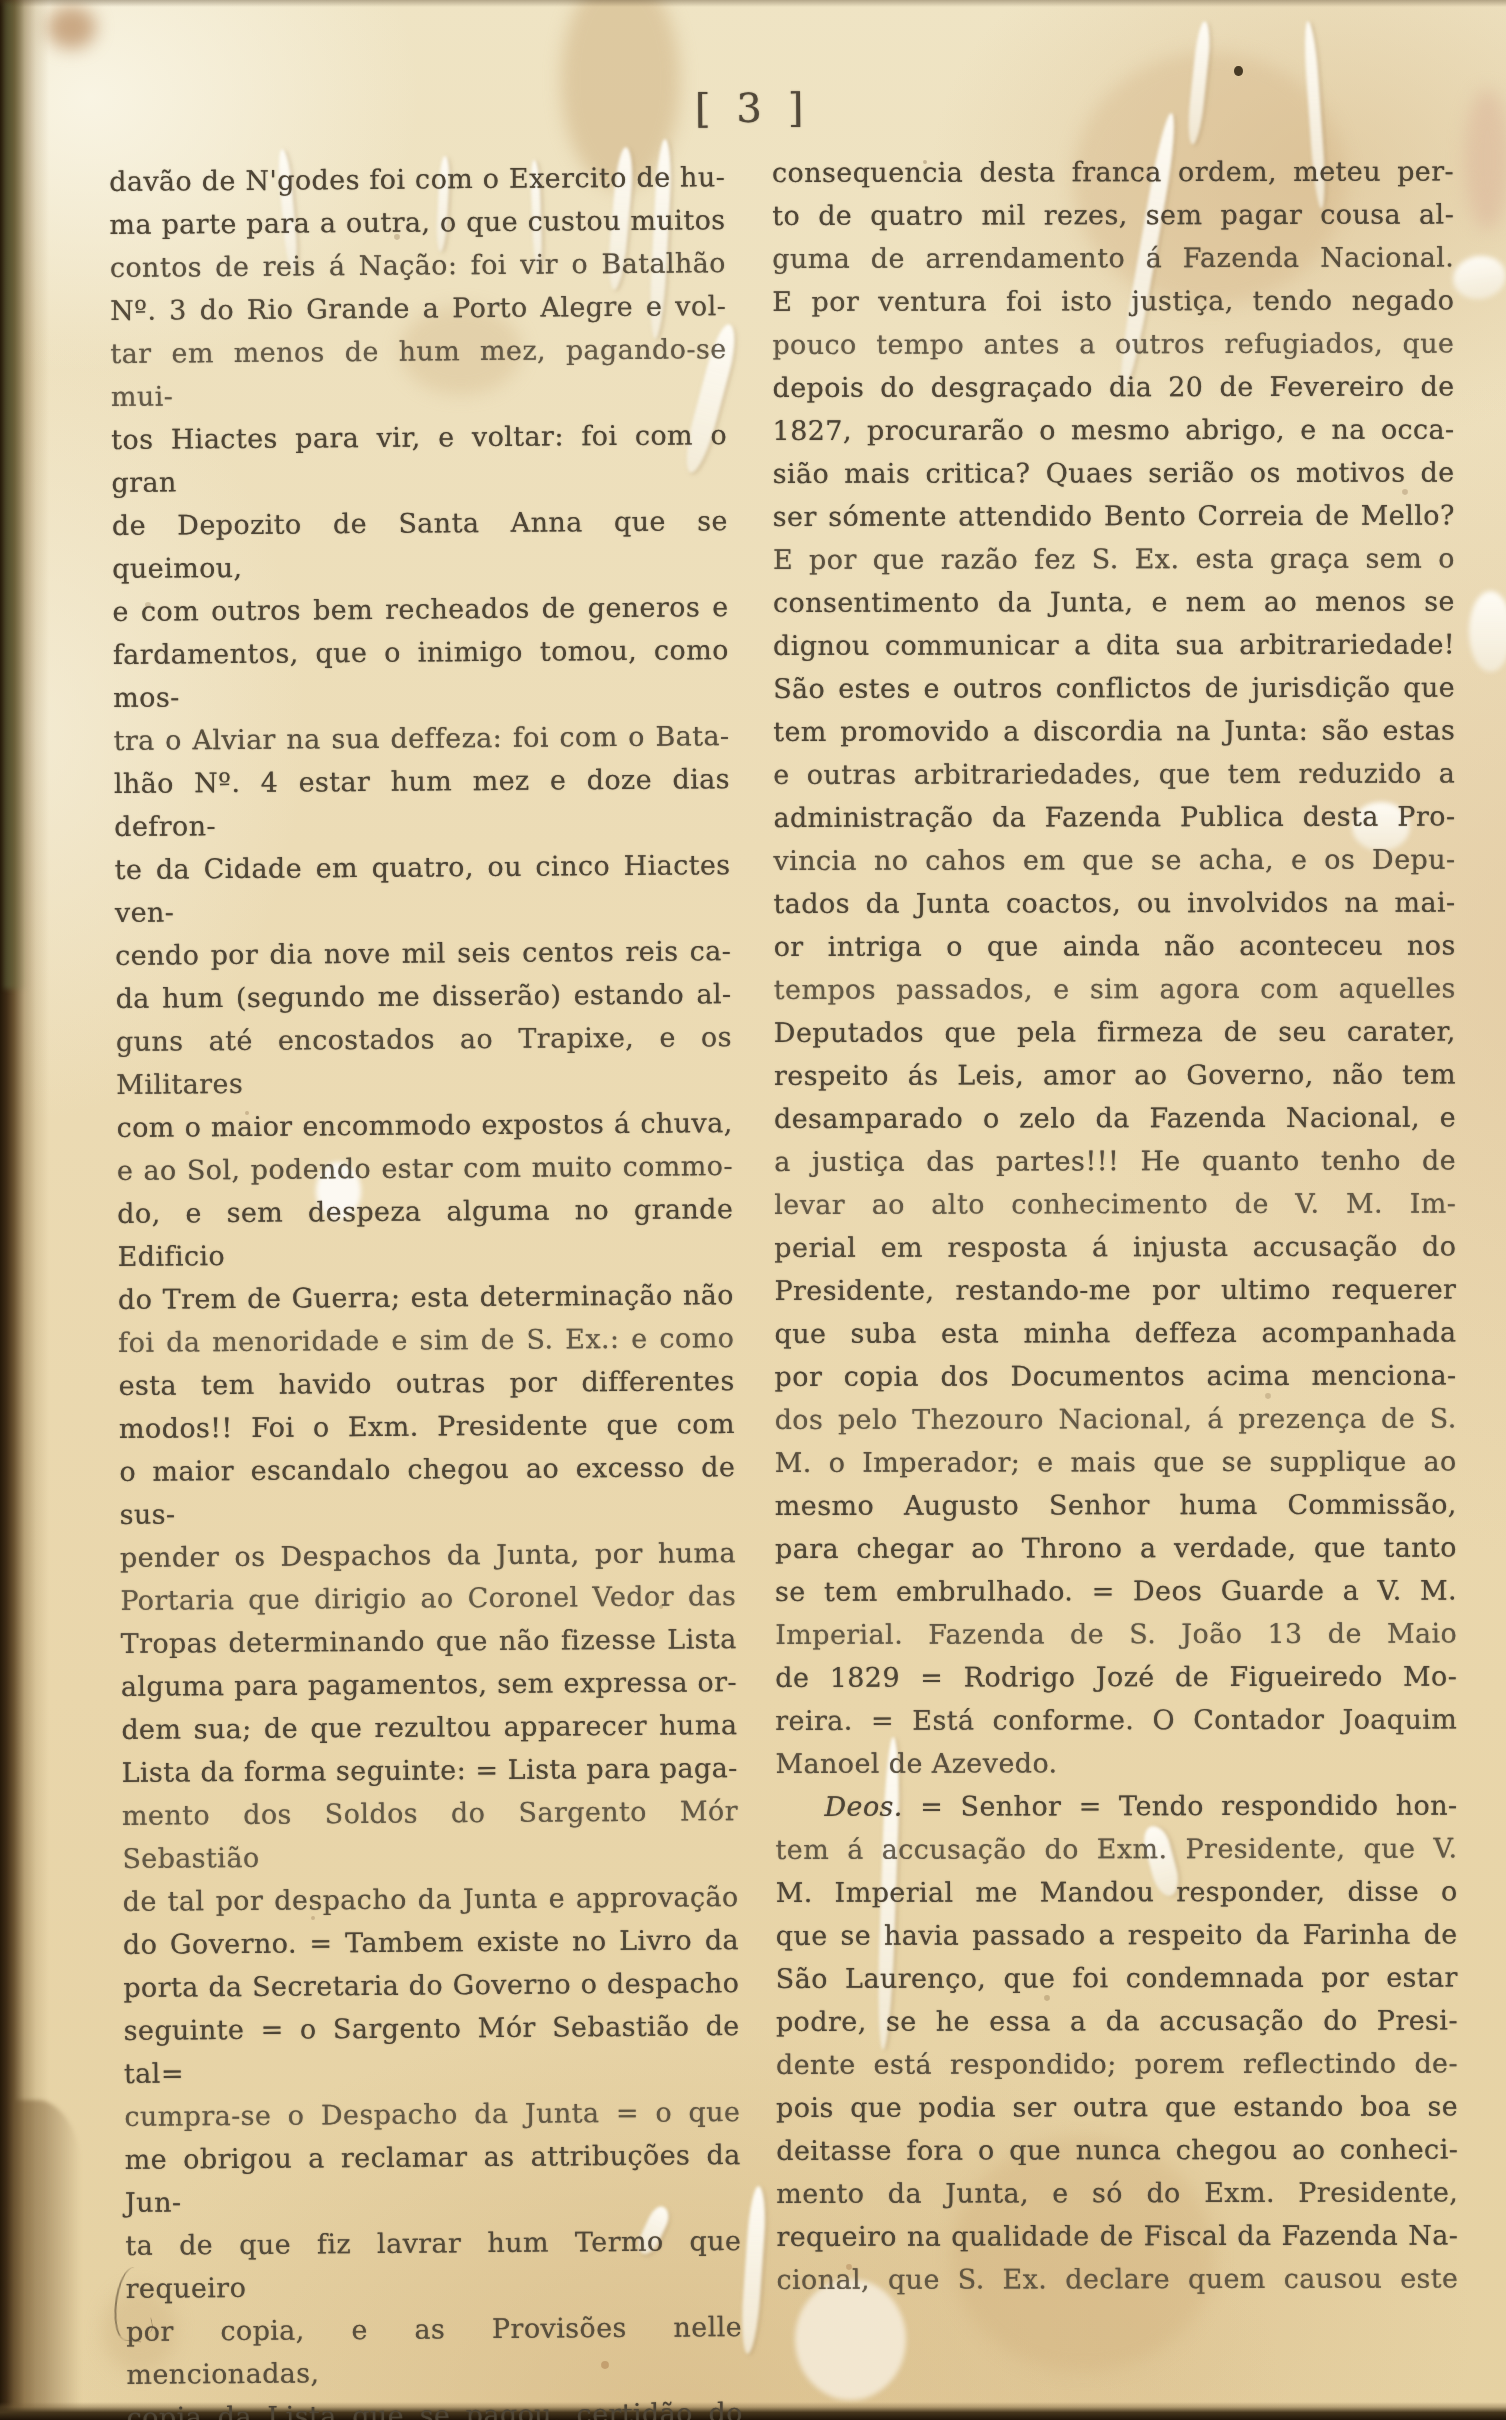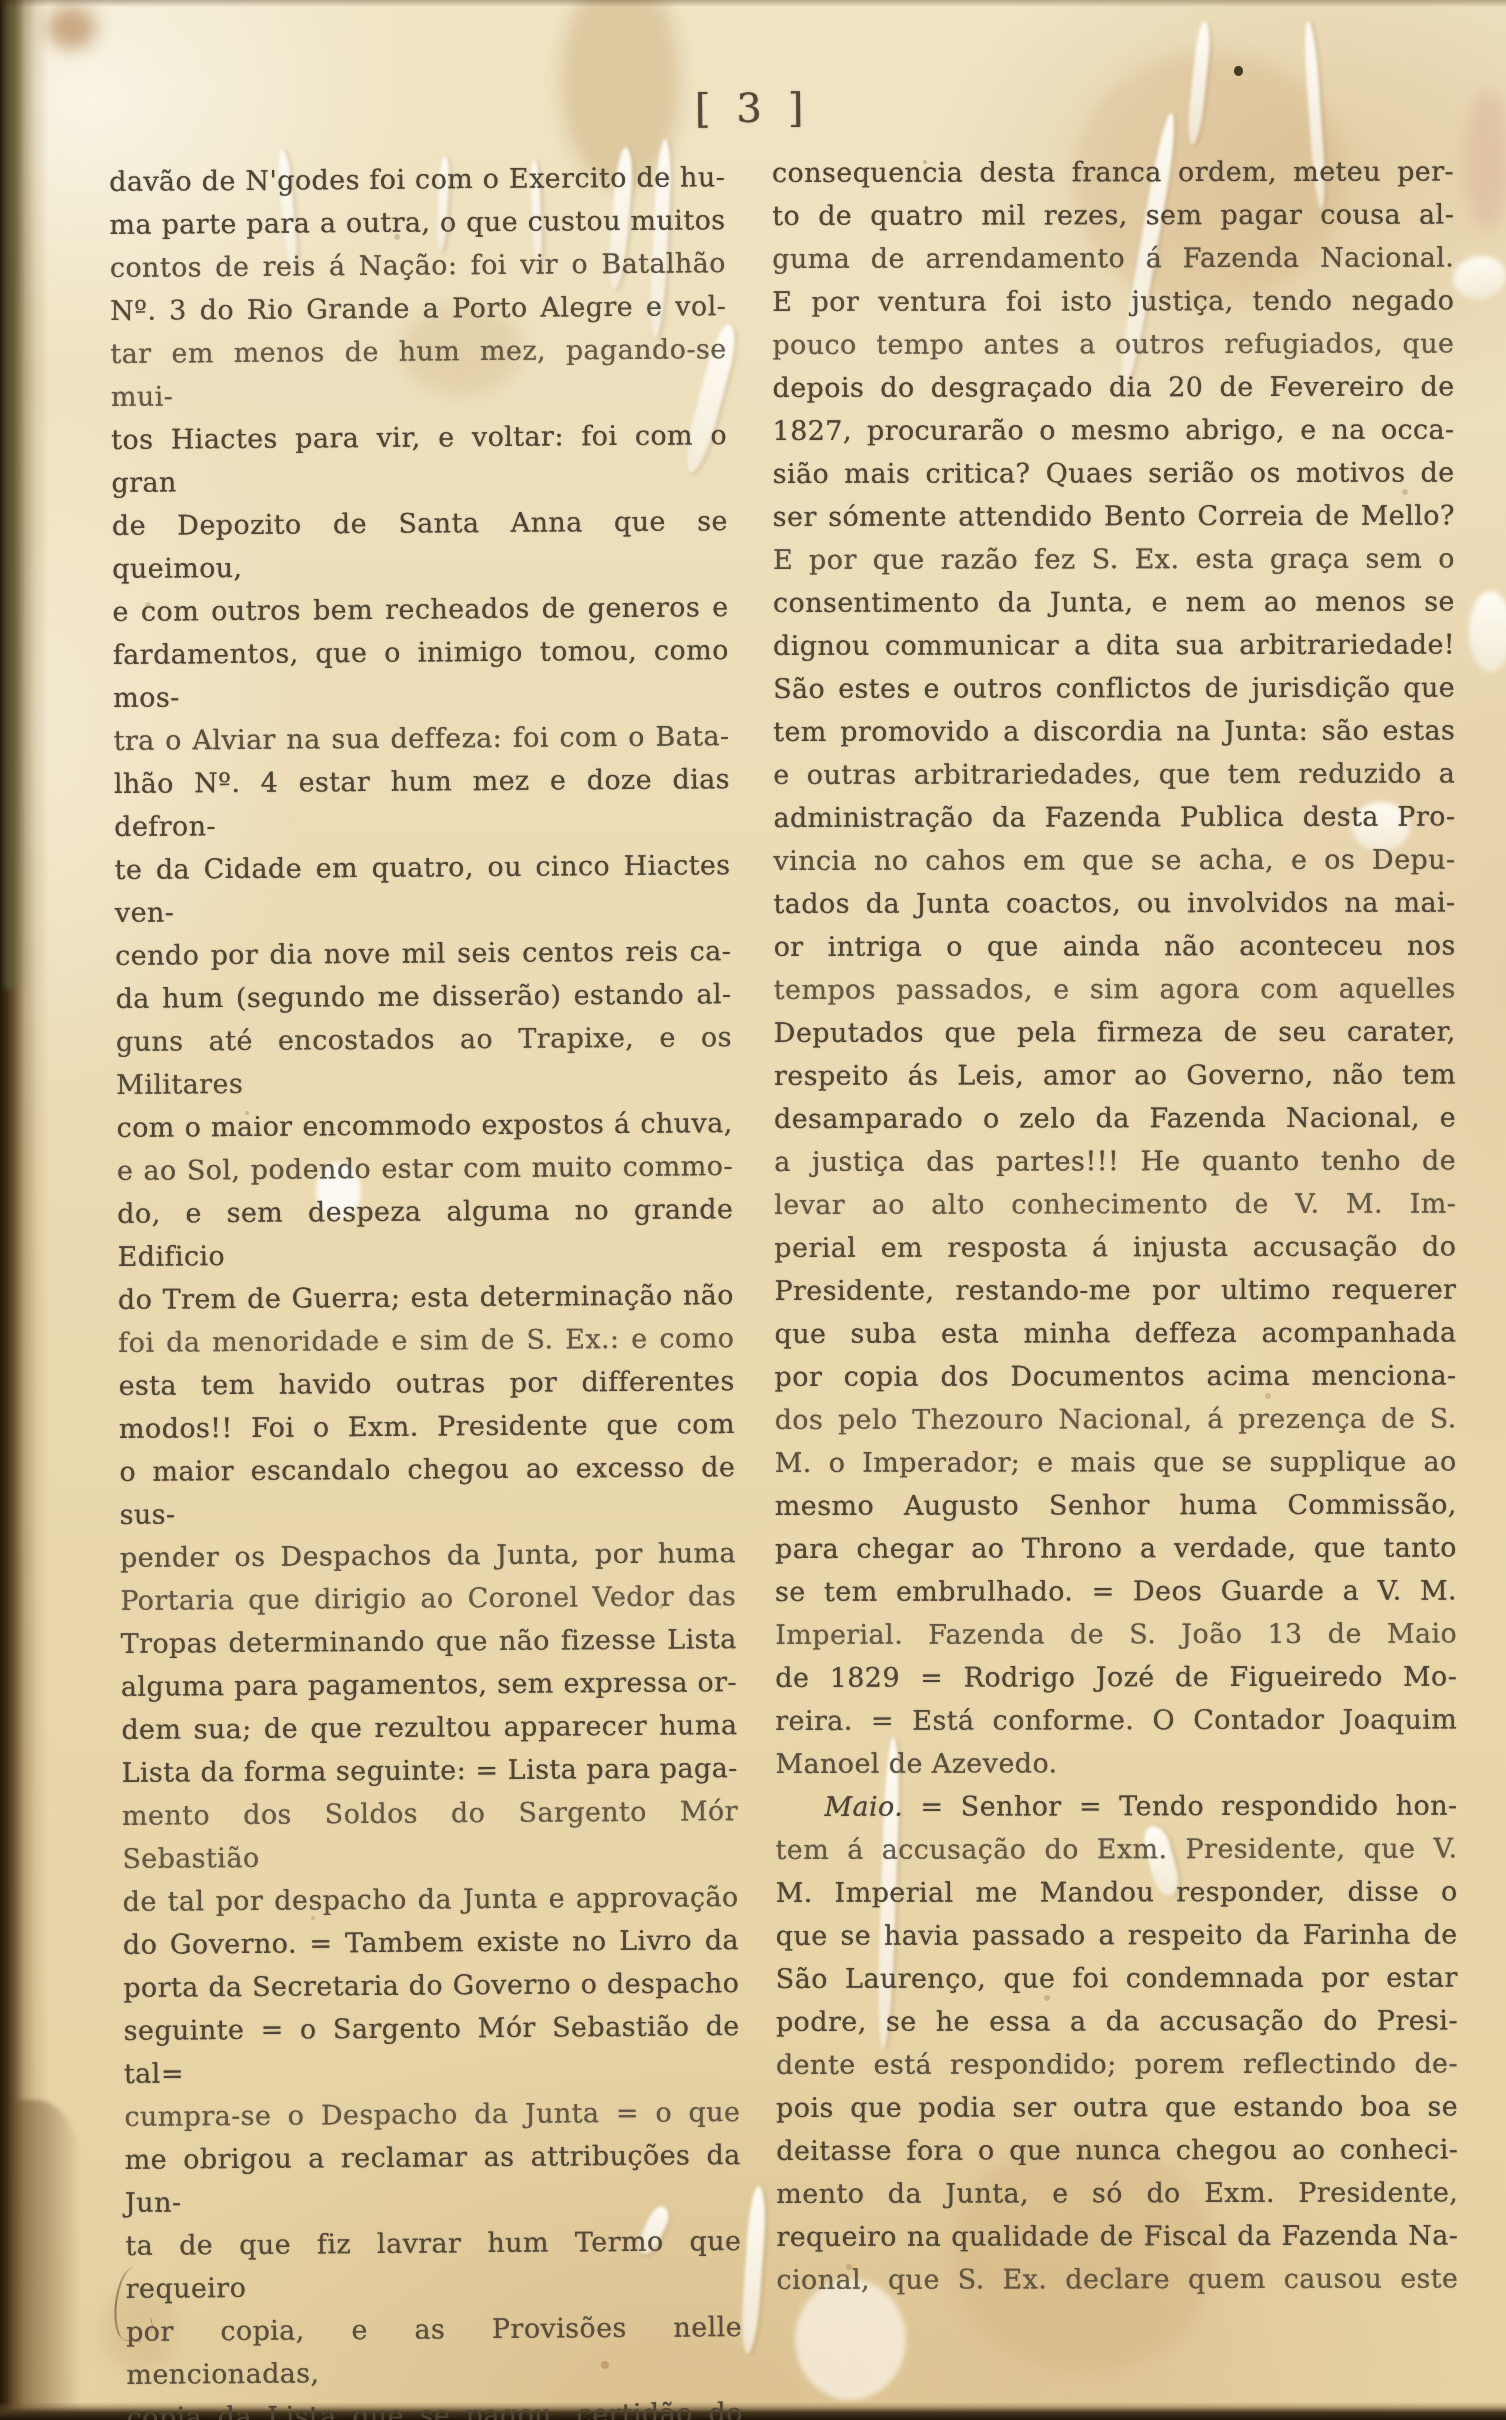--- a/index.html
+++ b/index.html
@@ -225,21 +225,21 @@
       <div class="line">por copia dos Documentos acima menciona-</div>
       <div class="line">dos pelo Thezouro Nacional, á prezença de S.</div>
       <div class="line">M. o Imperador; e mais que se supplique ao</div>
       <div class="line">mesmo Augusto Senhor huma Commissão,</div>
       <div class="line">para chegar ao Throno a verdade, que tanto</div>
       <div class="line">se tem embrulhado. = Deos Guarde a V. M.</div>
       <div class="line">Imperial. Fazenda de S. João 13 de Maio</div>
       <div class="line">de 1829 = Rodrigo Jozé de Figueiredo Mo-</div>
       <div class="line">reira. = Está conforme. O Contador Joaquim</div>
       <div class="line align-left">Manoel de Azevedo.</div>
-      <div class="line indent"><i>Maio.</i> = Senhor = Tendo respondido hon-</div>
+      <div class="line indent"><i>Deos.</i> = Senhor = Tendo respondido hon-</div>
       <div class="line">tem á accusação do Exm. Presidente, que V.</div>
       <div class="line">M. Imperial me Mandou responder, disse o</div>
       <div class="line">que se havia passado a respeito da Farinha de</div>
       <div class="line">São Laurenço, que foi condemnada por estar</div>
       <div class="line">podre, se he essa a da accusação do Presi-</div>
       <div class="line">dente está respondido; porem reflectindo de-</div>
       <div class="line">pois que podia ser outra que estando boa se</div>
       <div class="line">deitasse fora o que nunca chegou ao conheci-</div>
       <div class="line">mento da Junta, e só do Exm. Presidente,</div>
       <div class="line">requeiro na qualidade de Fiscal da Fazenda Na-</div>

